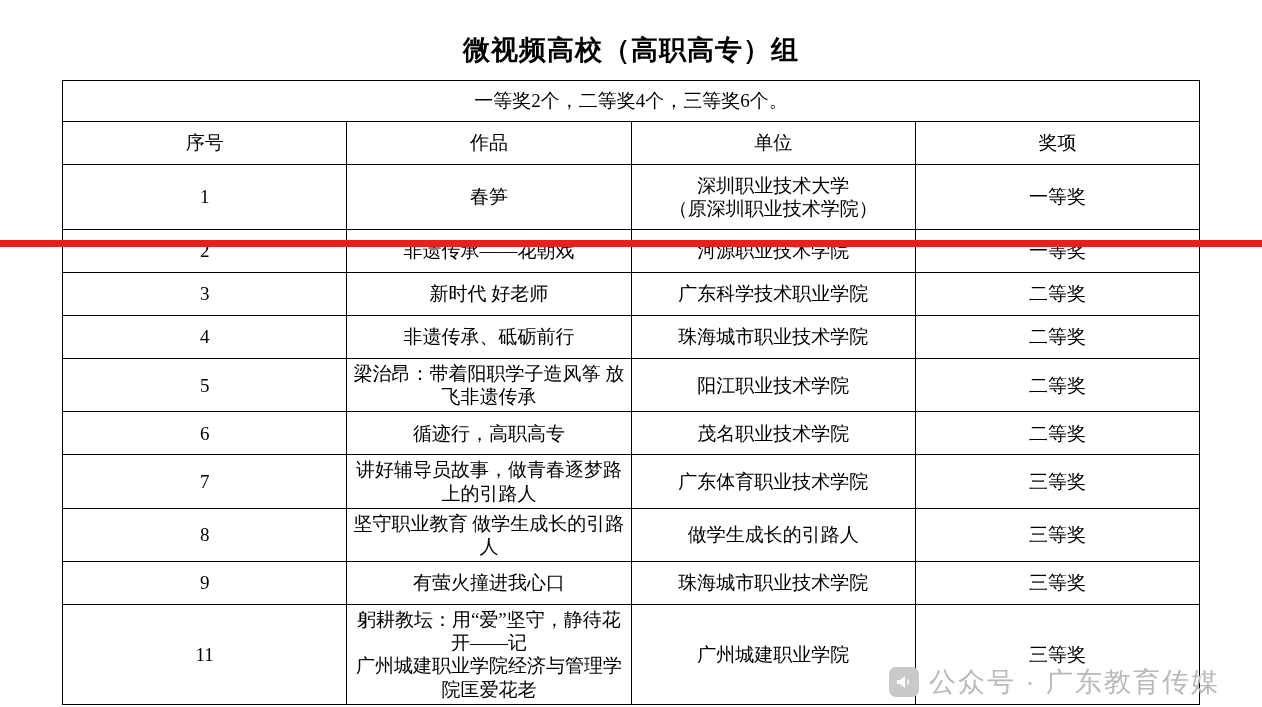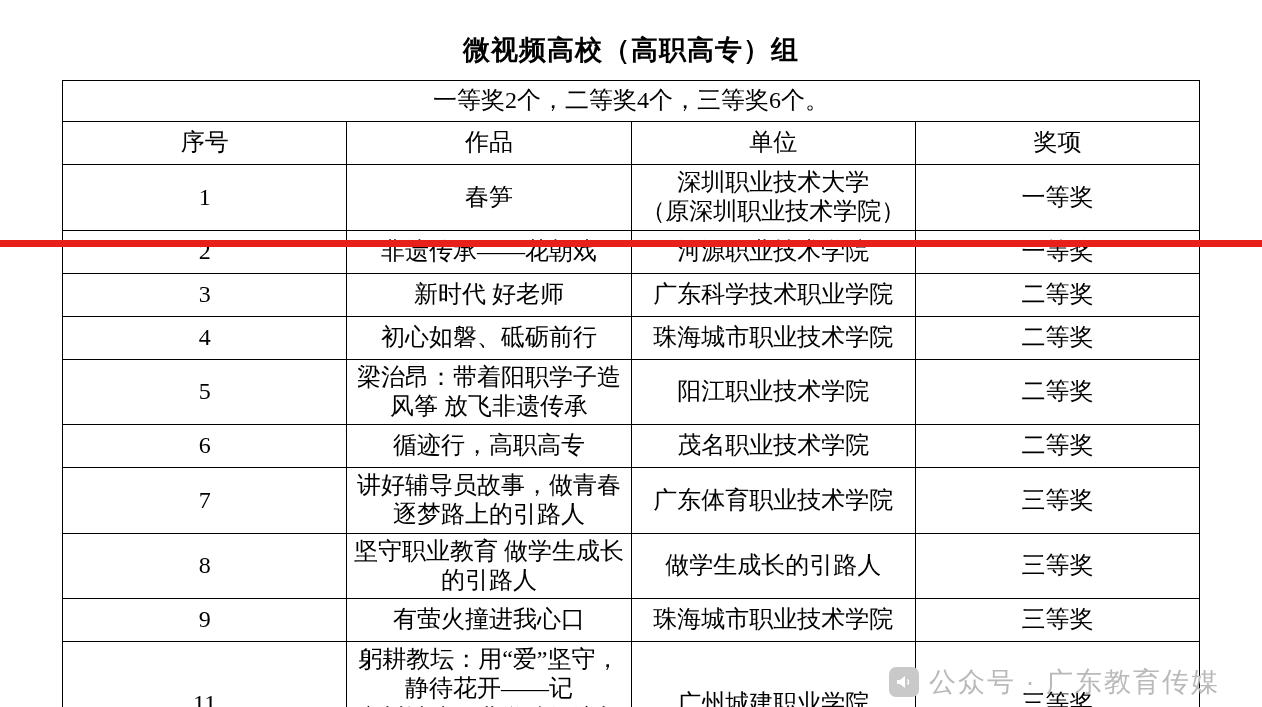--- a/index.html
+++ b/index.html
@@ -34,21 +34,21 @@
     position: relative;
   }
   table.award-table {
     border-collapse: collapse;
     width: 1138px;
     table-layout: fixed;
     background: #fff;
   }
   table.award-table td, table.award-table th {
     border: 1px solid #000;
-    font-size: 24px;
+    font-size: 19px;
     text-align: center;
     vertical-align: middle;
     padding: 3px 2px;
     line-height: 1.22;
     font-weight: normal;
   }
   .note-row td {
     text-align: left;
     padding-left: 10px;
     font-size: 21px;
@@ -140,21 +140,21 @@
 
         <tr class="row-norm">
           <td>3</td>
           <td class="cell-multiline">新时代 好老师</td>
           <td class="cell-multiline">广东科学技术职业学院</td>
           <td>二等奖</td>
         </tr>
 
         <tr class="row-norm">
           <td>4</td>
-          <td class="cell-multiline">初心如磐、砥砺前行</td>
+          <td class="cell-multiline">非遗传承、砥砺前行</td>
           <td class="cell-multiline">珠海城市职业技术学院</td>
           <td>二等奖</td>
         </tr>
 
         <tr class="row-norm">
           <td>5</td>
           <td class="cell-multiline">梁治昂：带着阳职学子造风筝 放飞非遗传承</td>
           <td class="cell-multiline">阳江职业技术学院</td>
           <td>二等奖</td>
         </tr>

